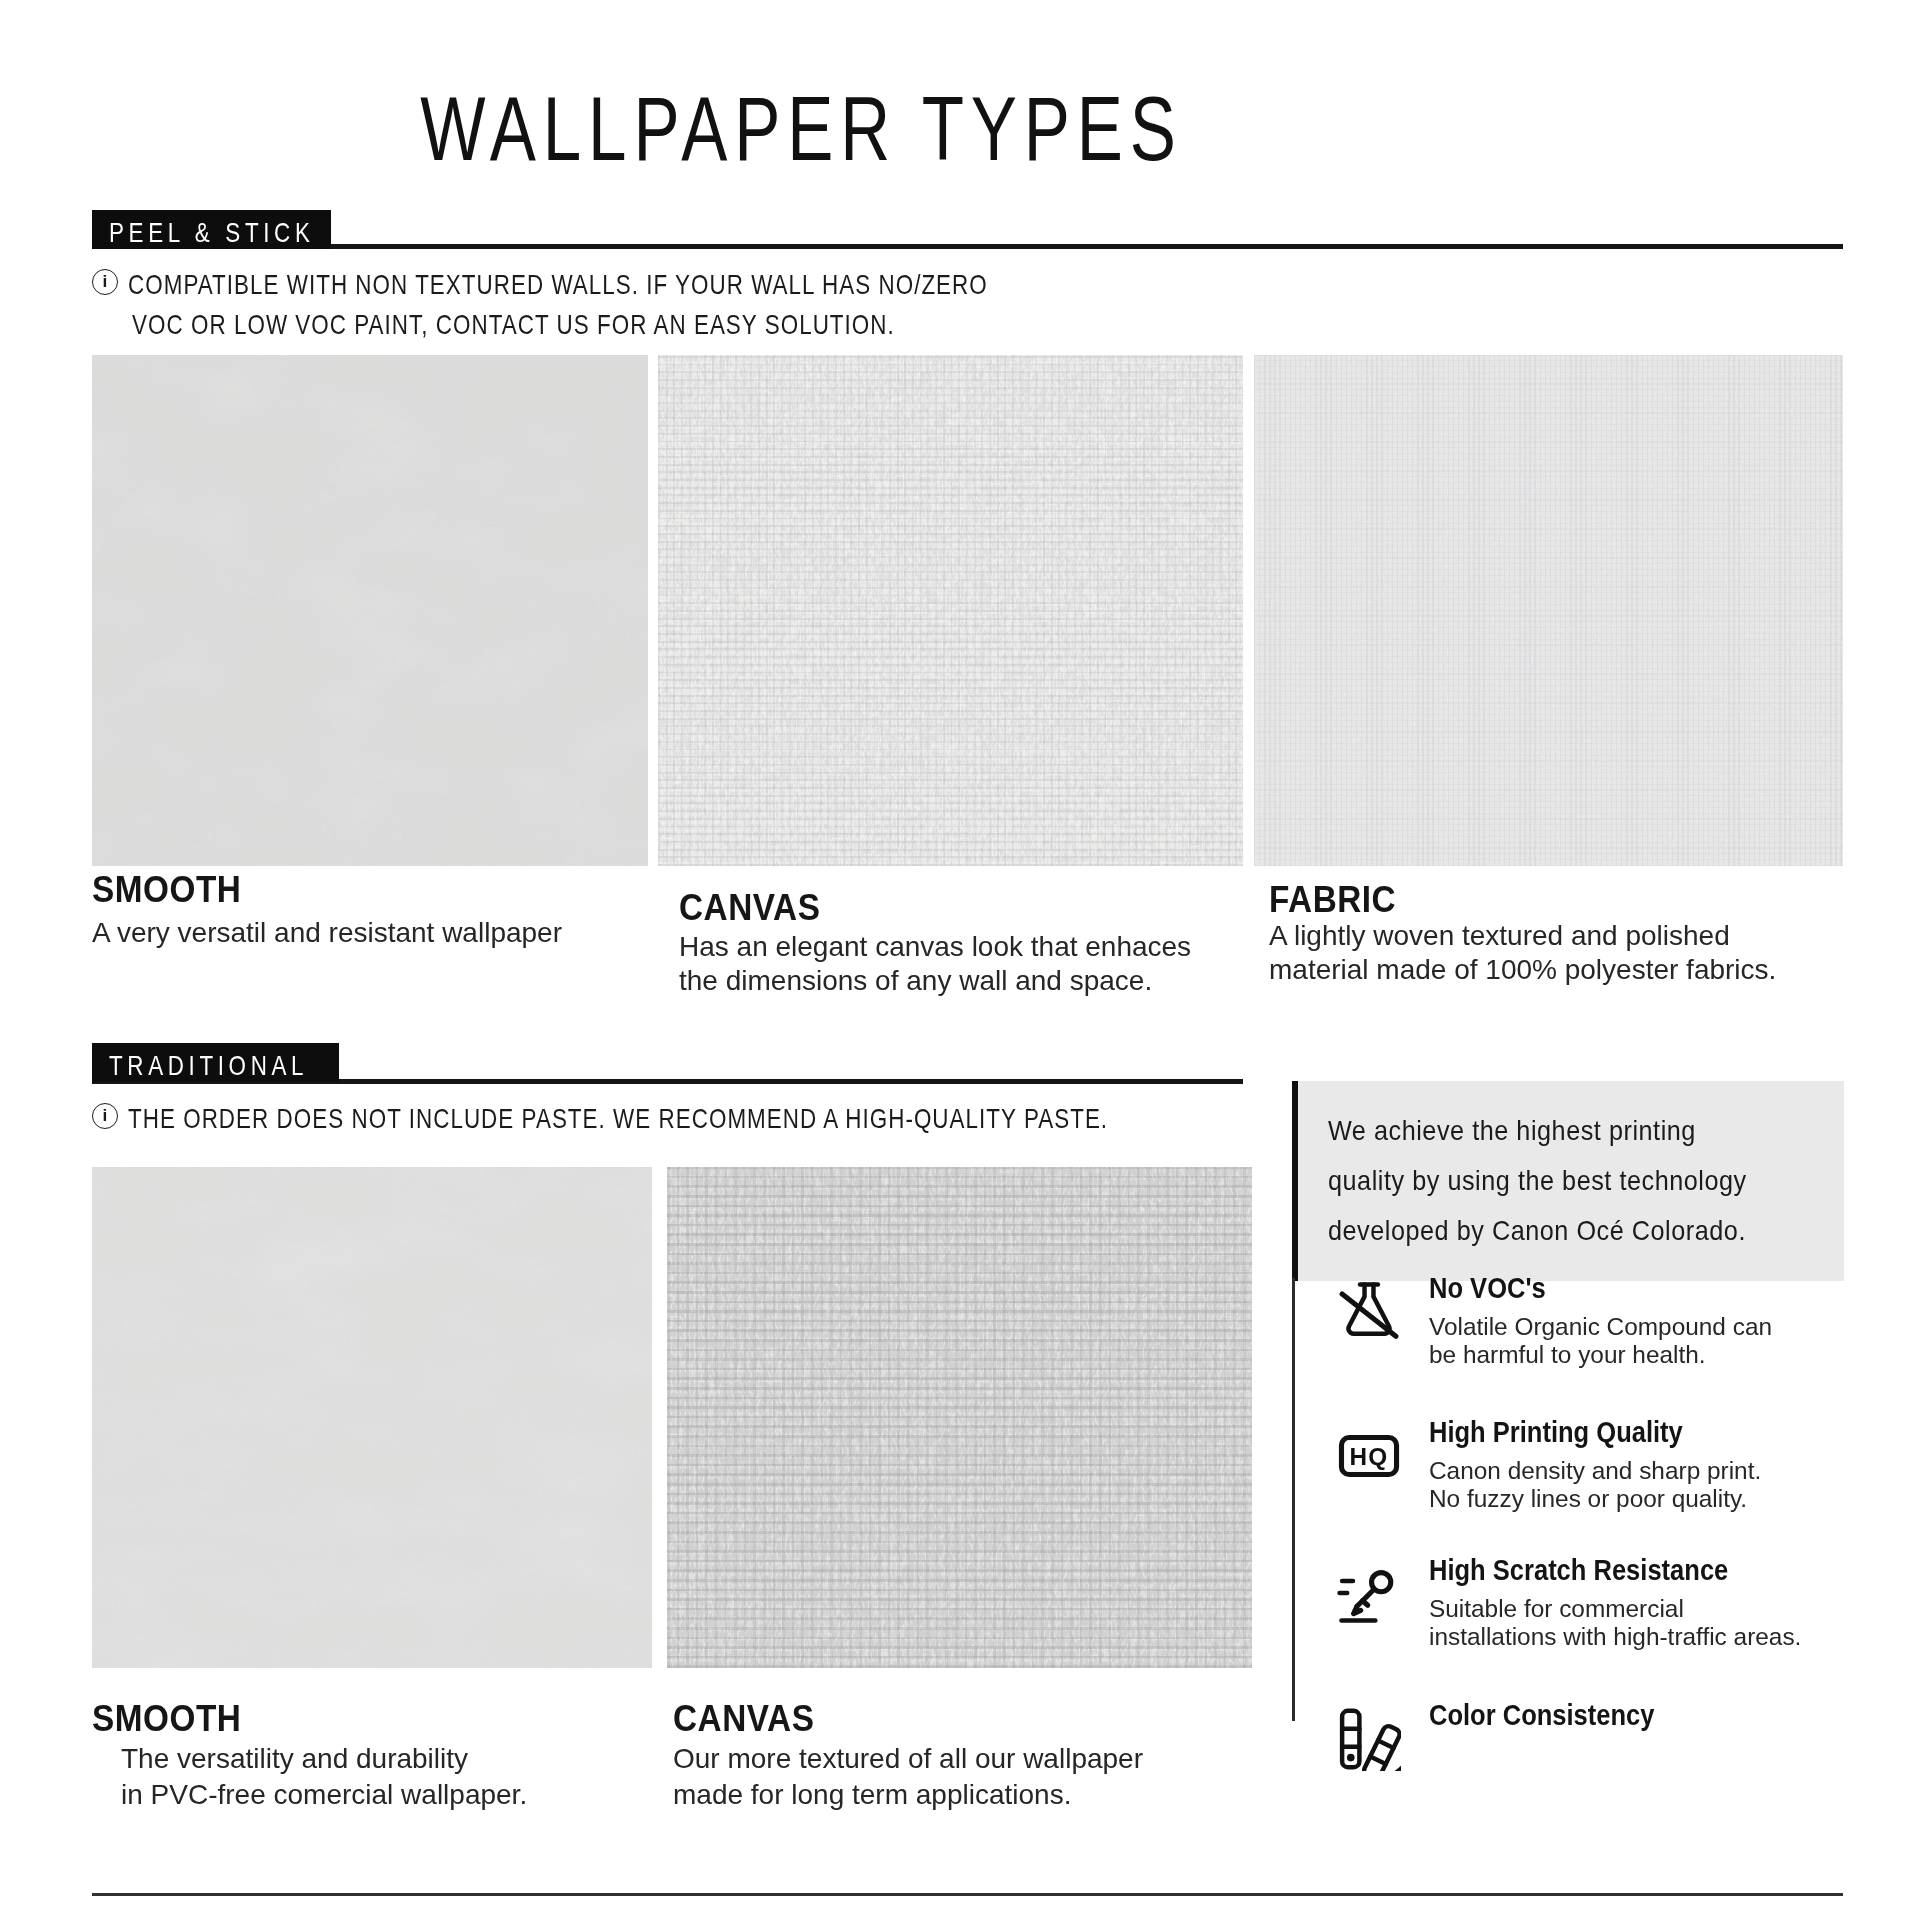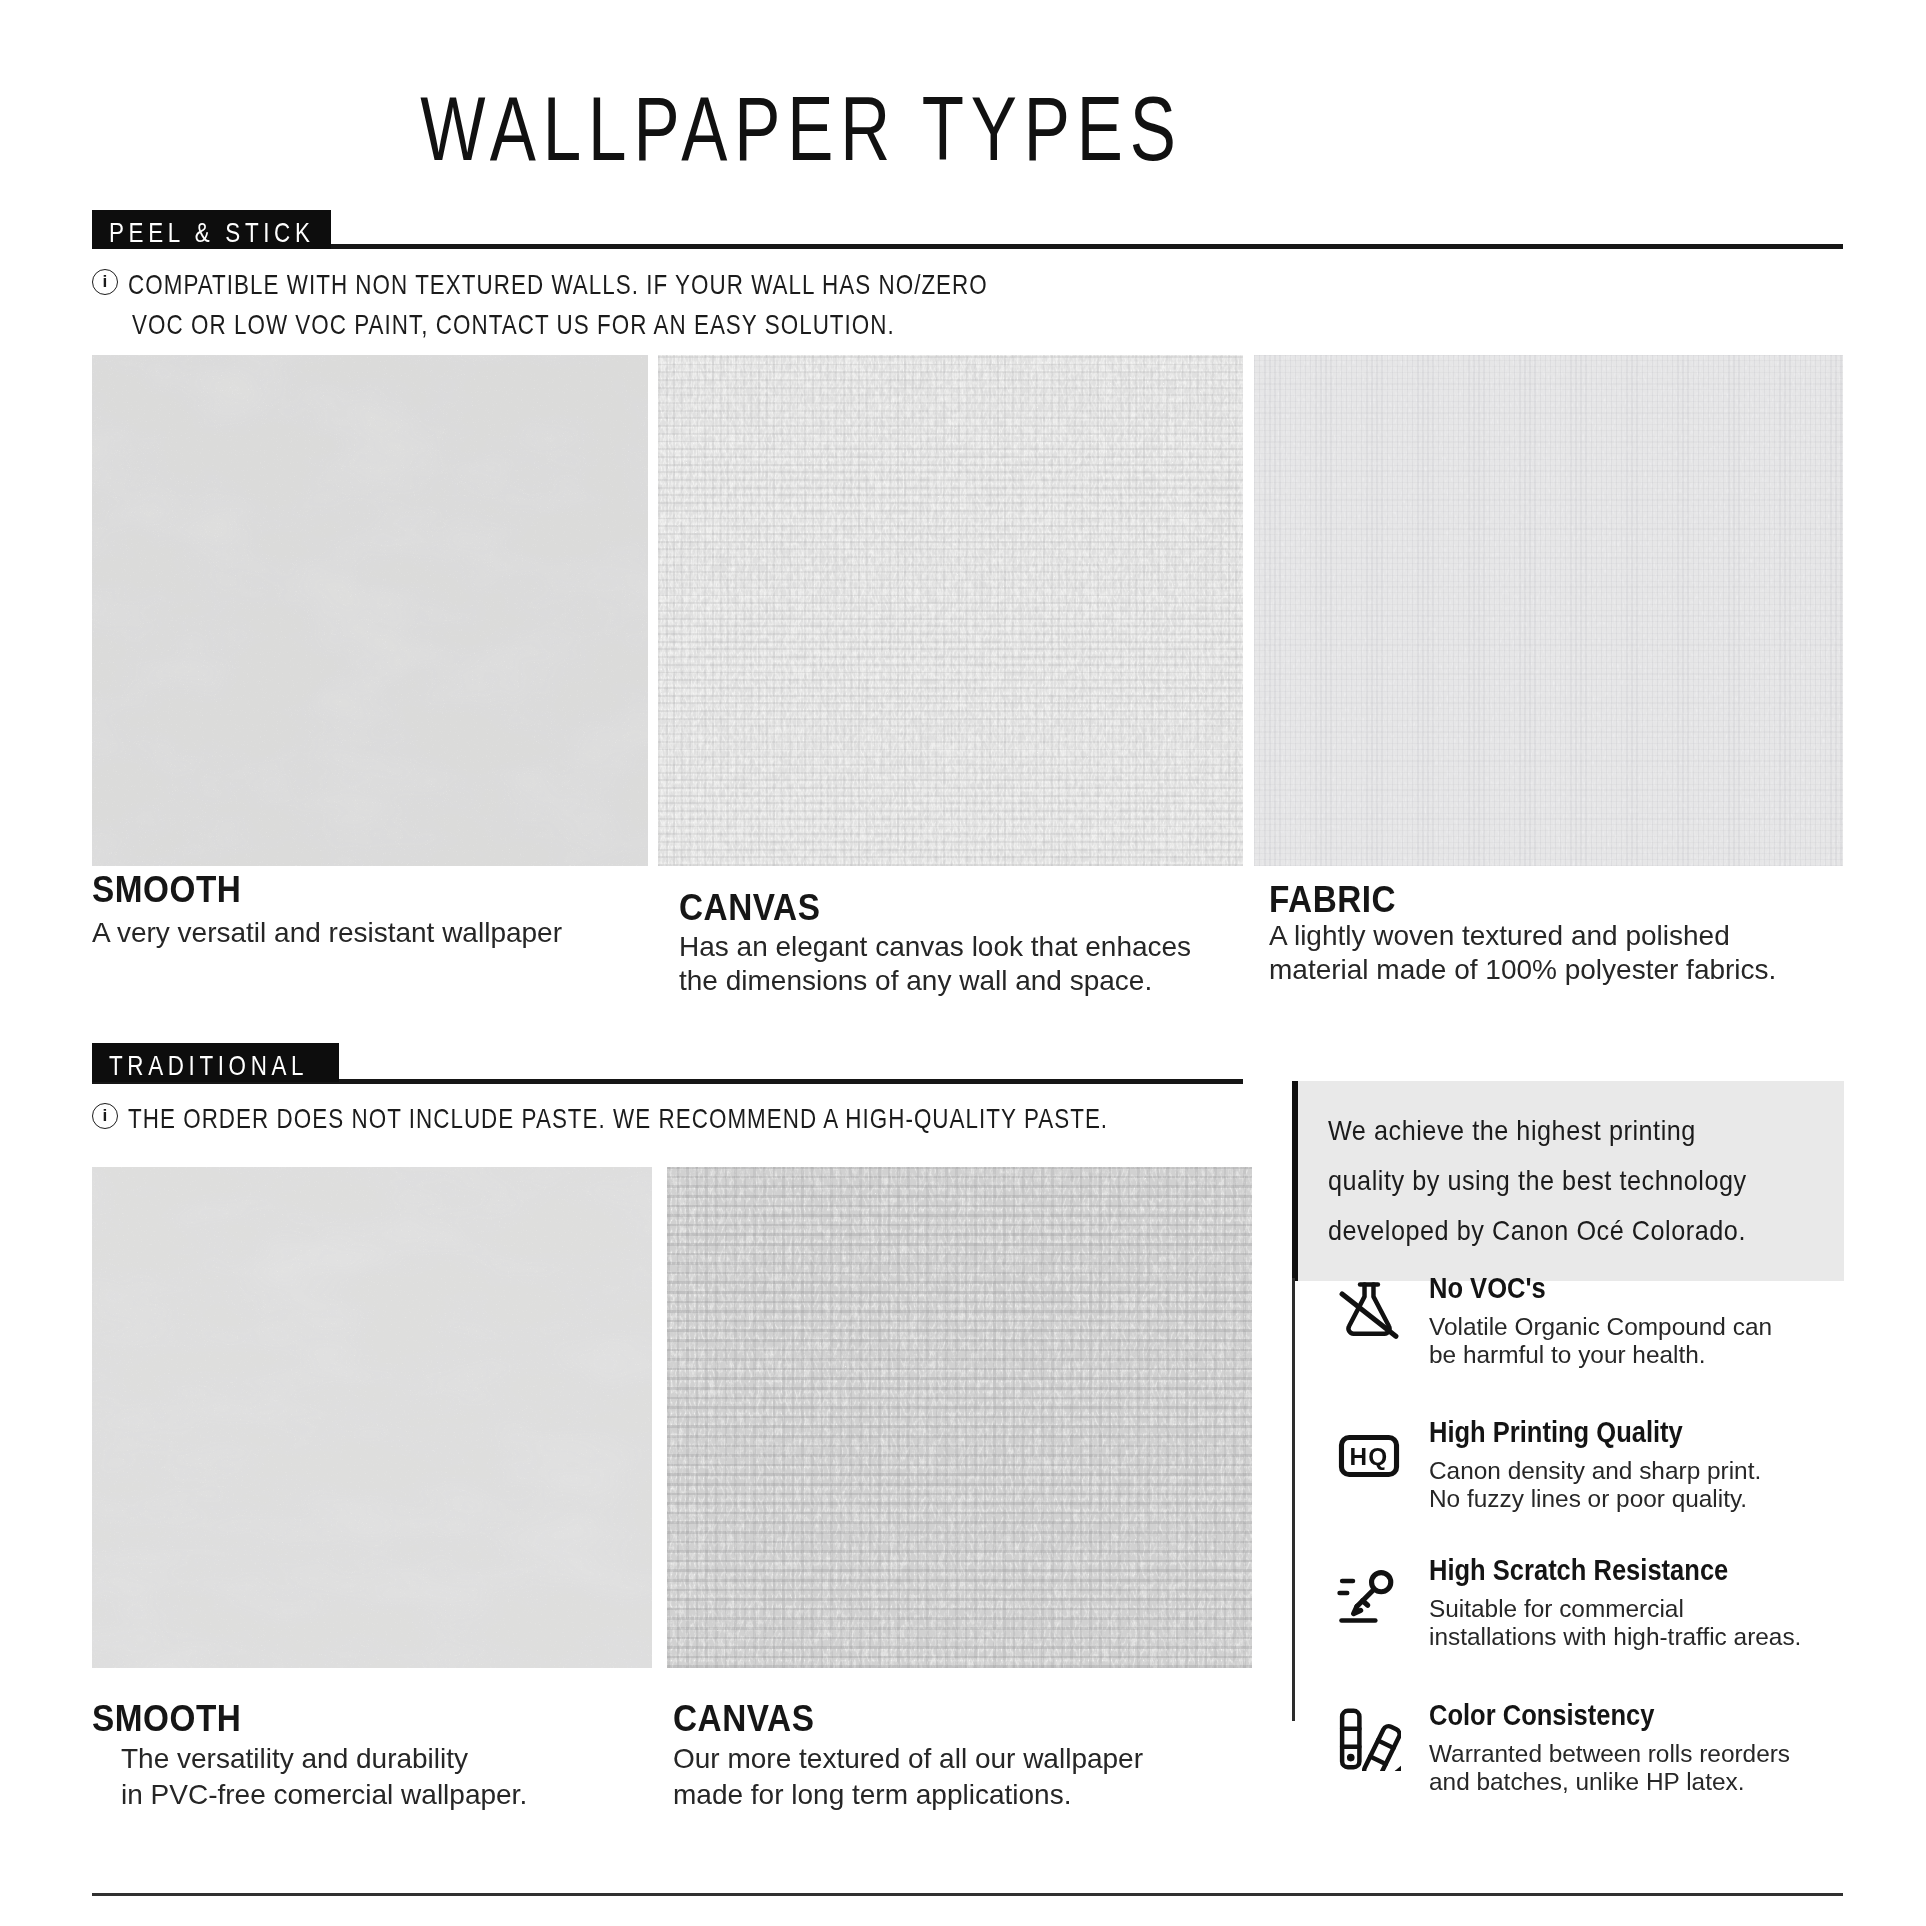--- a/index.html
+++ b/index.html
@@ -263,21 +263,17 @@
         <line x1="42" y1="36" x2="69" y2="36"></line>
         <line x1="42" y1="64" x2="69" y2="64"></line>
       </g>
       <g transform="rotate(50 18 92)">
         <rect x="74" y="14" width="27" height="80" rx="9"></rect>
         <line x1="74" y1="42" x2="101" y2="42"></line>
       </g>
     </svg>
   </div>
   <div class="feature-title" style="top:1697px;">Color Consistency</div>
-  <div class="feature-desc" style="top:1740px;">
-    <div>Warranted between rolls reorders</div>
-    <div>and batches, unlike HP latex.</div>
-  </div>
 
   <div class="bottom-rule"></div>
 
 </div>
 
 
 </body></html>

